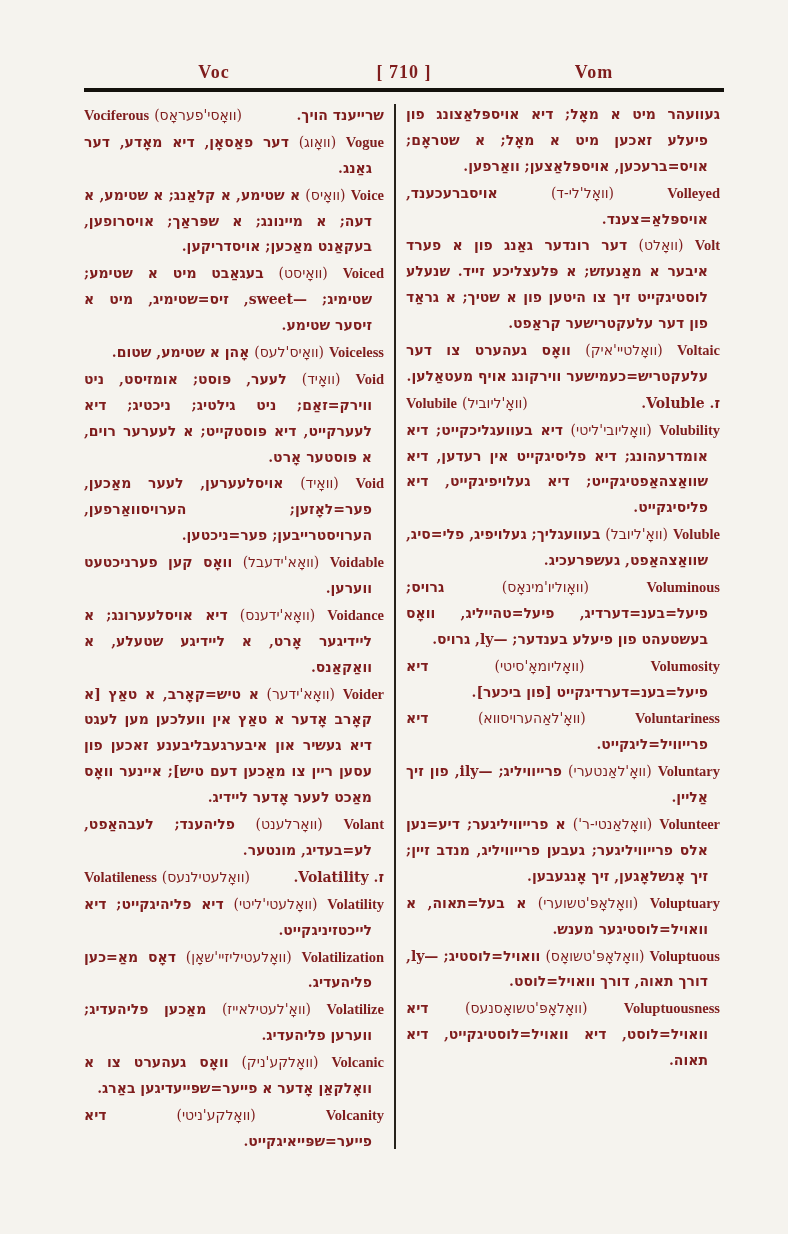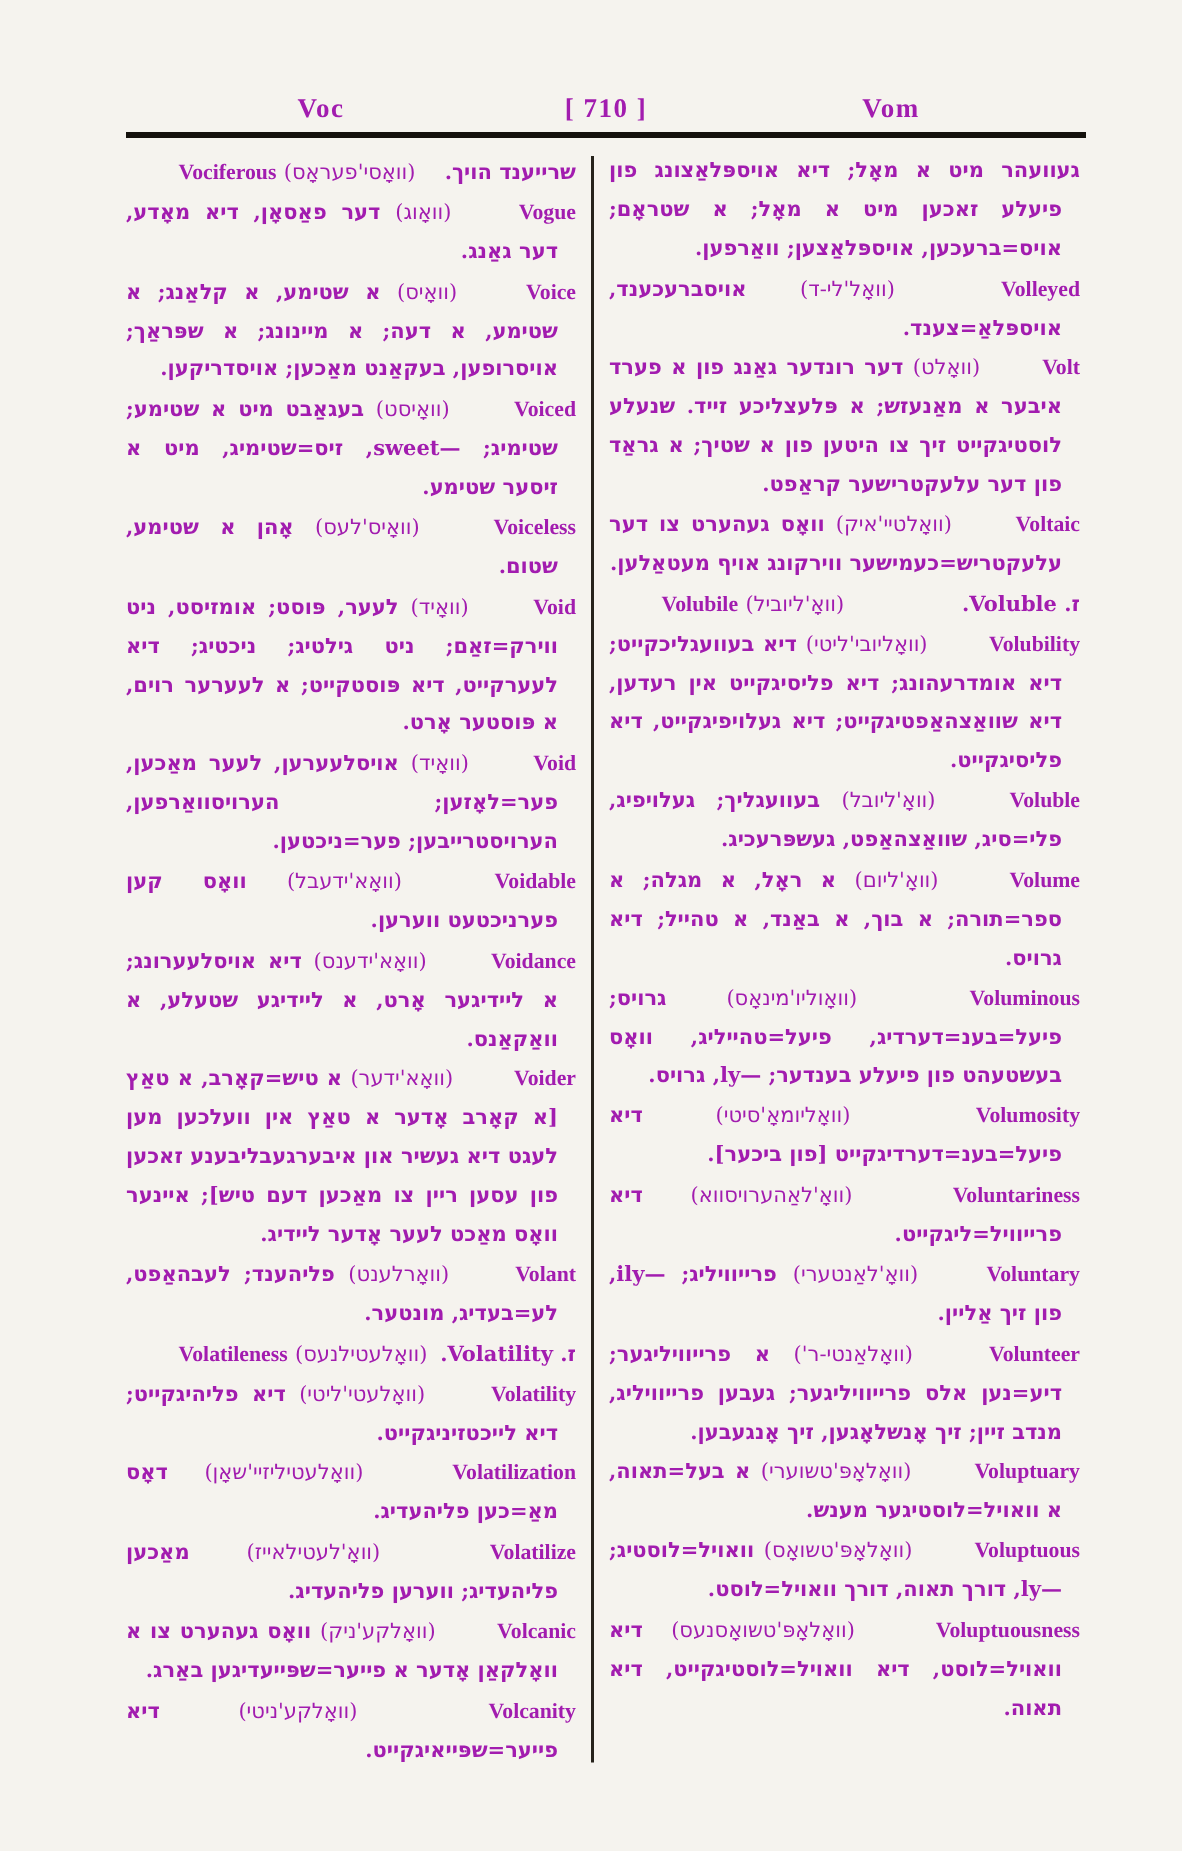--- a/index.html
+++ b/index.html
@@ -1,21 +1,21 @@
 <!DOCTYPE html>
 <html><head>
 <meta charset="utf-8">
 <style>
   html,body { margin:0; padding:0; background:#dedbd4; }
   .page {
     position:relative;
     width:788px; height:1234px;
     margin:0 auto;
     background:#f5f3ee;
-    color:#a21caf;
+    color:#7f1d1d;
     font-family:"DejaVu Serif","DejaVu Sans",serif;
     overflow:hidden;
   }
   .content { position:absolute; left:84px; top:62px; width:640px; }
   .running-head {
     display:grid;
     grid-template-columns:1fr 120px 1fr;
     align-items:end;
     font-family:"Liberation Serif","DejaVu Serif",serif;
     font-weight:bold;
@@ -38,21 +38,20 @@
     line-height:1.85;
     font-weight:700;
     padding-right:12px;
     text-indent:-12px;
   }
   .entry .hw {
     font-family:"Liberation Serif","DejaVu Serif","DejaVu Sans",serif;
     font-size:14.5px;
     font-weight:bold;
     white-space:nowrap;
-    margin-left:35px;
   }
   .entry .pron { font-weight:400; }
   .entry.split {
     display:flex;
     justify-content:space-between;
     align-items:baseline;
     direction:ltr;
     padding-right:0;
     text-indent:0;
     gap:8px;
@@ -102,21 +101,20 @@
           <p class="entry"><span class="def">געוועהר מיט א מאָל; דיא אויספּלאַצונג פון פיעלע זאכען מיט א מאָל; א שטראָם; אויס=ברעכען, אויספּלאַצען; וואַרפען.</span></p>
           <p class="entry"><span class="hw">Volleyed</span> <span class="pron">(וואָל'לי-ד)</span> <span class="def">אויסברעכענד, אויספּלאַ=צענד.</span></p>
           <p class="entry"><span class="hw">Volt</span> <span class="pron">(וואָלט)</span> <span class="def">דער רונדער גאַנג פון א פערד איבער א מאַנעזש; א פּלעצליכע זייד. שנעלע לוסטיגקייט זיך צו היטען פון א שטיך; א גראַד פון דער עלעקטרישער קראַפט.</span></p>
           <p class="entry"><span class="hw">Voltaic</span> <span class="pron">(וואָלטיי'איק)</span> <span class="def">וואָס געהערט צו דער עלעקטריש=כעמישער ווירקונג אויף מעטאַלען.</span></p>
           <p class="entry split">
             <span class="hwrap"><span class="hw">Volubile</span> <span class="pron">(וואָ'ליוביל)</span></span>
             <span class="def">ז. Voluble.</span>
           </p>
           <p class="entry"><span class="hw">Volubility</span> <span class="pron">(וואָליובי'ליטי)</span> <span class="def">דיא בעוועגליכקייט; דיא אומדרעהונג; דיא פליסיגקייט אין רעדען, דיא שוואַצהאַפטיגקייט; דיא געלויפיגקייט, דיא פליסיגקייט.</span></p>
           <p class="entry"><span class="hw">Voluble</span> <span class="pron">(וואָ'ליובל)</span> <span class="def">בעוועגליך; געלויפיג, פלי=סיג, שוואַצהאַפט, געשפּרעכיג.</span></p>
-          <p class="entry"><span class="hw">Volume</span> <span class="pron">(וואָ'ליום)</span> <span class="def">א ראָל, א מגלה; א ספר=תורה; א בוך, א באַנד, א טהייל; דיא גרויס.</span></p>
           <p class="entry"><span class="hw">Voluminous</span> <span class="pron">(וואָוליו'מינאָס)</span> <span class="def">גרויס; פיעל=בענ=דערדיג, פיעל=טהייליג, וואָס בעשטעהט פון פיעלע בענדער; —ly, גרויס.</span></p>
           <p class="entry"><span class="hw">Volumosity</span> <span class="pron">(וואָליומאָ'סיטי)</span> <span class="def">דיא פיעל=בענ=דערדיגקייט [פון ביכער].</span></p>
           <p class="entry"><span class="hw">Voluntariness</span> <span class="pron">(וואָ'לאַהערויסווא)</span> <span class="def">דיא פרייוויל=ליגקייט.</span></p>
           <p class="entry"><span class="hw">Voluntary</span> <span class="pron">(וואָ'לאַנטערי)</span> <span class="def">פרייוויליג; —ily, פון זיך אַליין.</span></p>
           <p class="entry"><span class="hw">Volunteer</span> <span class="pron">(וואָלאַנטי-ר')</span> <span class="def">א פרייוויליגער; דיע=נען אלס פרייוויליגער; געבען פרייוויליג, מנדב זיין; זיך אָנשלאָגען, זיך אָנגעבען.</span></p>
           <p class="entry"><span class="hw">Voluptuary</span> <span class="pron">(וואָלאָפּ'טשוערי)</span> <span class="def">א בעל=תאוה, א וואויל=לוסטיגער מענש.</span></p>
           <p class="entry"><span class="hw">Voluptuous</span> <span class="pron">(וואָלאָפּ'טשואָס)</span> <span class="def">וואויל=לוסטיג; —ly, דורך תאוה, דורך וואויל=לוסט.</span></p>
           <p class="entry"><span class="hw">Voluptuousness</span> <span class="pron">(וואָלאָפּ'טשואָסנעס)</span> <span class="def">דיא וואויל=לוסט, דיא וואויל=לוסטיגקייט, דיא תאוה.</span></p>
           <p class="entry">  </p>
         </div>

